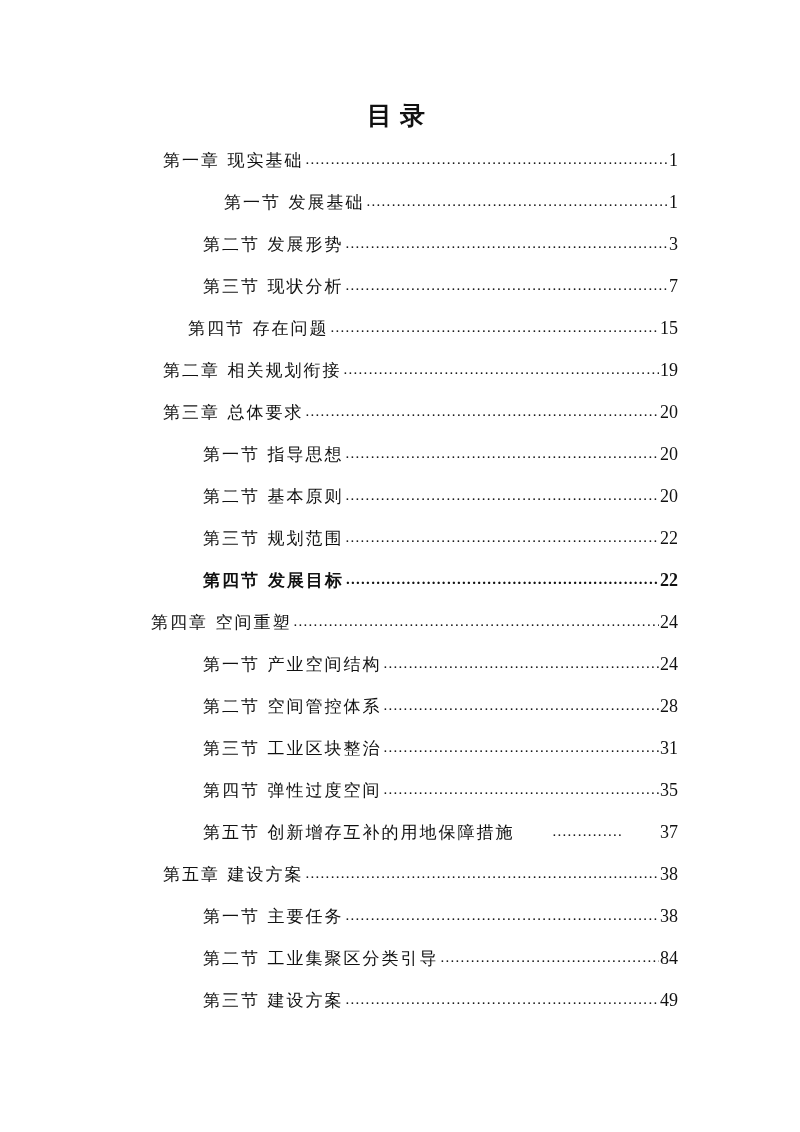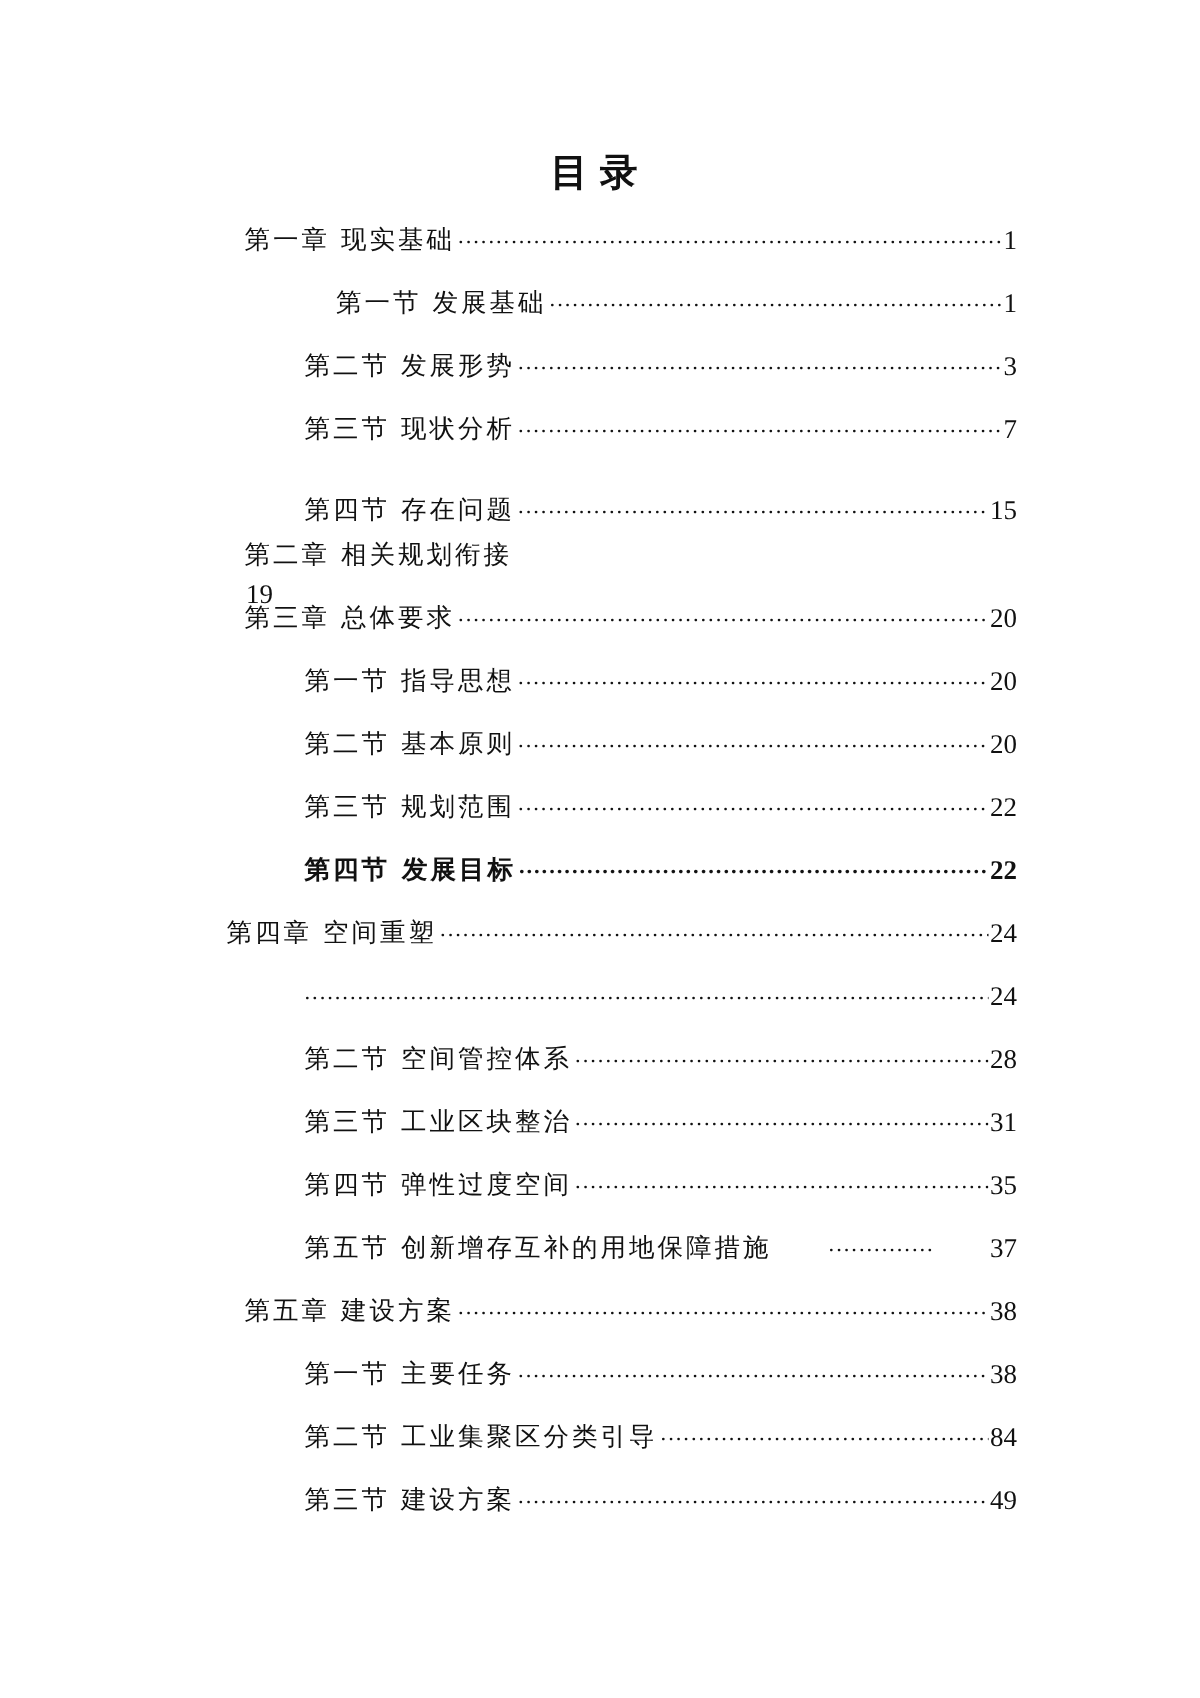--- a/index.html
+++ b/index.html
@@ -1,21 +1,21 @@
 <!DOCTYPE html>
 <html><head>
   <meta charset="utf-8">
   <style>
     html, body { margin: 0; padding: 0; background: #ffffff; }
     body { width: 800px; height: 1132px; position: relative; overflow: hidden;
       font-family: "DejaVu Serif", "Liberation Serif", serif; color: #111; }
     .title { position: absolute; left: 0; width: 800px; top: 98px; text-align: center;
       font-size: 25px; font-weight: bold; letter-spacing: 8px; line-height: 36px; font-family: Liberation Serif, serif; }
     .toc { position: absolute; left: 0; top: 0; width: 800px; }
-    .entry { position: absolute; right: 122px; height: 24px; display: flex; align-items: flex-start;
+    .entry { position: absolute; right: 122px; height: 24px; display: flex; align-items: center;
       font-size: 17px; line-height: 24px; }
     .entry .label { white-space: nowrap; letter-spacing: 2px; padding-right: 2px; }
     .entry .dots { flex: 1; overflow: hidden; white-space: nowrap; letter-spacing: 1.3px;
       font-family: "Liberation Serif", serif; font-size: 15px; line-height: 20px; margin-bottom: 2px; }
     .entry .page { white-space: nowrap; font-family: "Liberation Serif", serif; font-size: 18px; padding-left: 1px; }
   </style>
 </head>
 <body>
 
 <div class="title">目录</div>
@@ -34,26 +34,26 @@
     <div class="entry" style="top: 232px; left: 203px;">
       <span class="label">第二节 发展形势</span>
       <span class="dots">........................................................................................................................................................................................................</span>
       <span class="page">3</span>
     </div>
     <div class="entry" style="top: 274px; left: 203px;">
       <span class="label">第三节 现状分析</span>
       <span class="dots">........................................................................................................................................................................................................</span>
       <span class="page">7</span>
     </div>
-    <div class="entry" style="top: 316px; left: 203px; margin-top: 12px;">
+    <div class="entry" style="top: 316px; left: 188px;">
       <span class="label">第四节 存在问题</span>
       <span class="dots">........................................................................................................................................................................................................</span>
       <span class="page">15</span>
     </div>
-    <div class="entry" style="top: 358px; left: 163px; flex-direction: column;">
+    <div class="entry" style="top: 358px; left: 163px;">
       <span class="label">第二章 相关规划衔接</span>
       <span class="dots">........................................................................................................................................................................................................</span>
       <span class="page">19</span>
     </div>
     <div class="entry" style="top: 400px; left: 163px;">
       <span class="label">第三章 总体要求</span>
       <span class="dots">........................................................................................................................................................................................................</span>
       <span class="page">20</span>
     </div>
     <div class="entry" style="top: 442px; left: 203px;">
@@ -75,20 +75,21 @@
       <span class="label">第四节 发展目标</span>
       <span class="dots">........................................................................................................................................................................................................</span>
       <span class="page">22</span>
     </div>
     <div class="entry" style="top: 610px; left: 151px;">
       <span class="label">第四章 空间重塑</span>
       <span class="dots">........................................................................................................................................................................................................</span>
       <span class="page">24</span>
     </div>
     <div class="entry" style="top: 652px; left: 203px;">
+      <span class="label">第一节 产业空间结构</span>
       <span class="dots">........................................................................................................................................................................................................</span>
       <span class="page">24</span>
     </div>
     <div class="entry" style="top: 694px; left: 203px;">
       <span class="label">第二节 空间管控体系</span>
       <span class="dots">........................................................................................................................................................................................................</span>
       <span class="page">28</span>
     </div>
     <div class="entry" style="top: 736px; left: 203px;">
       <span class="label">第三节 工业区块整治</span>

